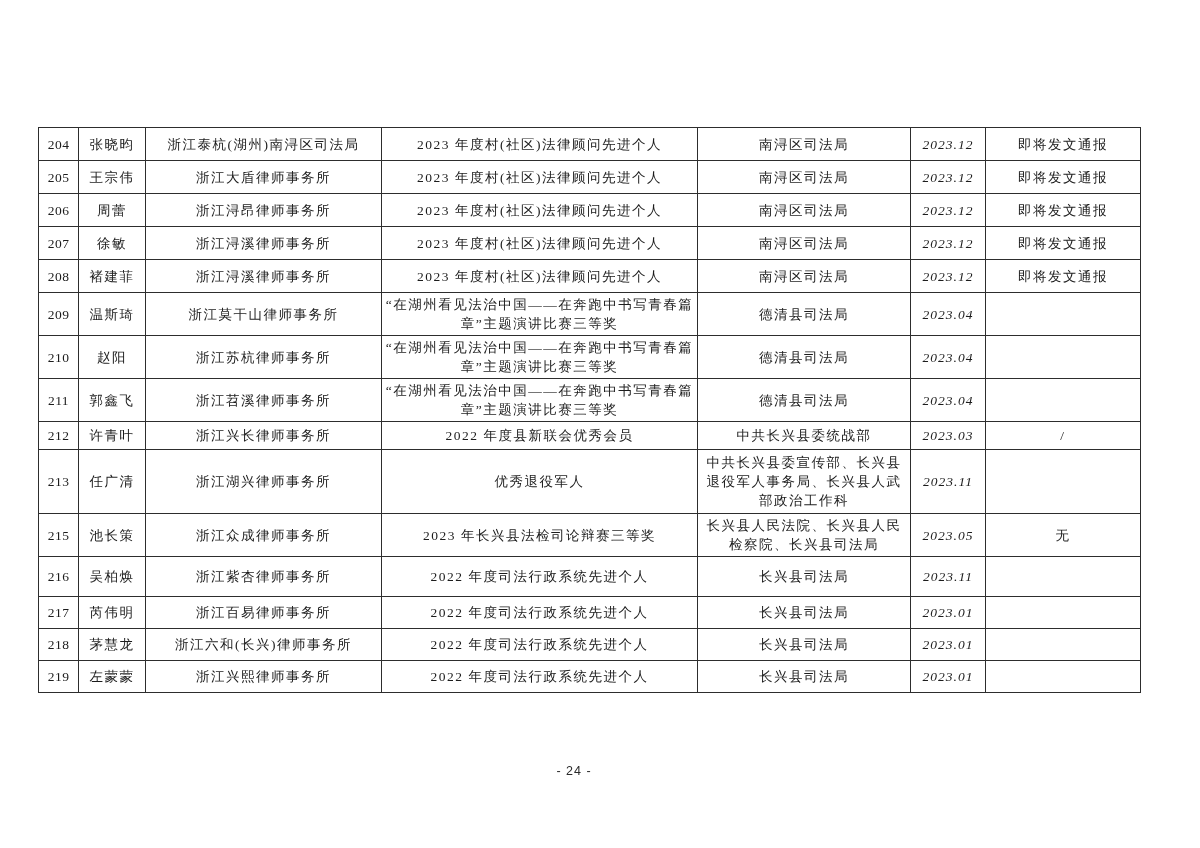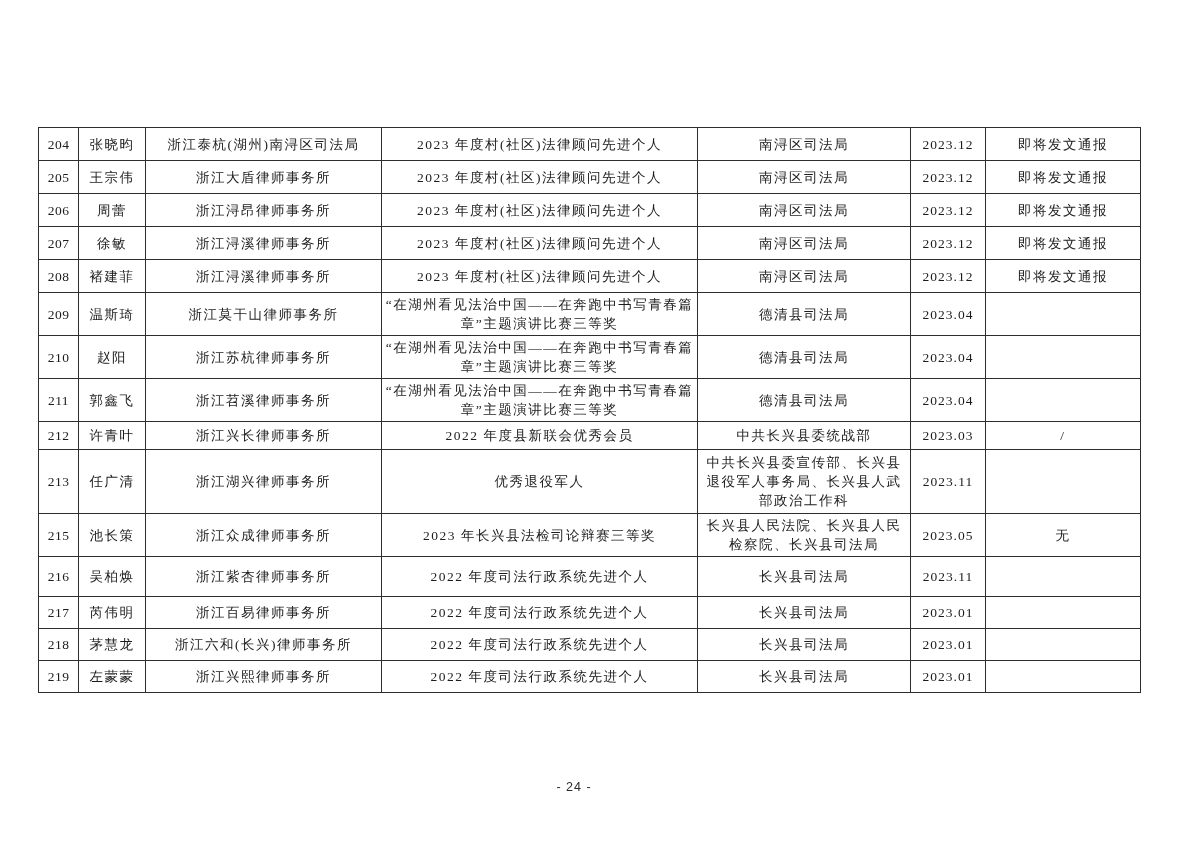--- a/index.html
+++ b/index.html
@@ -16,32 +16,32 @@
     table-layout:fixed; border-collapse:collapse;
   }
   table.awards td {
     border:1px solid #2d2d2d;
     border-top-width:1.5px; border-bottom-width:1.5px;
     text-align:center; vertical-align:middle;
     font-size:13.5px; line-height:19px; letter-spacing:1.5px;
     padding:2px 3px; box-sizing:border-box; overflow:hidden;
     word-break:break-all;
   }
-  table.awards td.cell-date { letter-spacing:1px; }
+  table.awards td.cell-date { letter-spacing:1px;font-style:italic; }
   table.awards td.cell-no { letter-spacing:0.5px; }
   
   table.awards tbody tr:nth-child(-n+5) td { height:33px; }
   table.awards tbody tr:nth-child(n+6):nth-child(-n+8) td { height:43px; }
   table.awards tbody tr:nth-child(9) td { height:28px;margin-top:24px; }
   table.awards tbody tr:nth-child(10) td { height:64px;margin-left:27px; }
   table.awards tbody tr:nth-child(11) td { height:41px; }
   table.awards tbody tr:nth-child(12) td { height:40px; }
   table.awards tbody tr:nth-child(n+13) td { height:32px; }
   .footer {
-    position:absolute; left:574px; top:780px; transform:translateX(-50%);
+    position:absolute; left:574px; top:764px; transform:translateX(-50%);
     font-family:"Liberation Sans","DejaVu Sans",sans-serif;
     font-size:12.5px; letter-spacing:1px; color:#2b2b2b; white-space:nowrap;
   }
 </style>
 </head>
 <body>
 
 <div class="page">
 
   <table class="awards">

